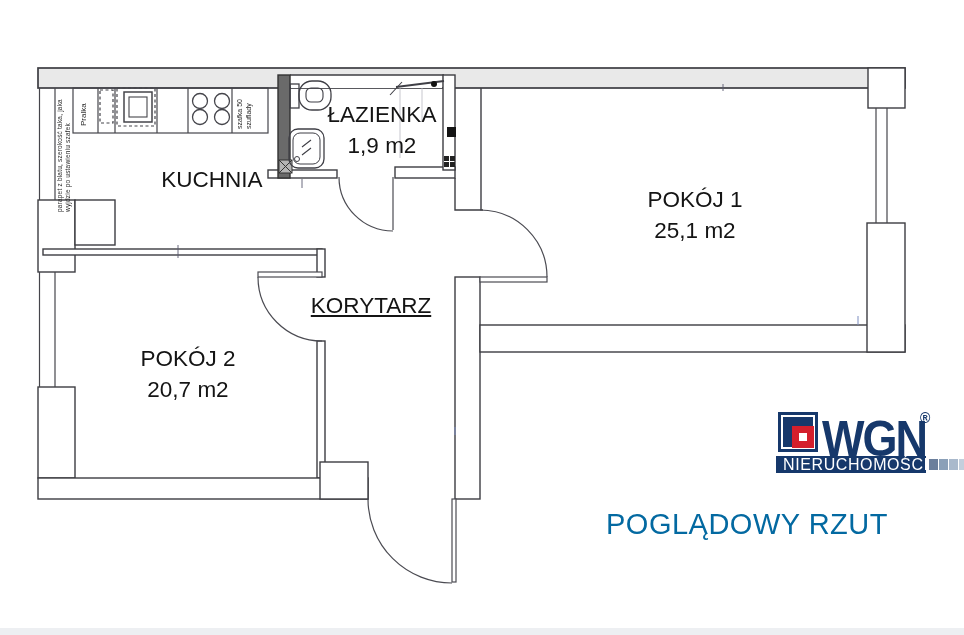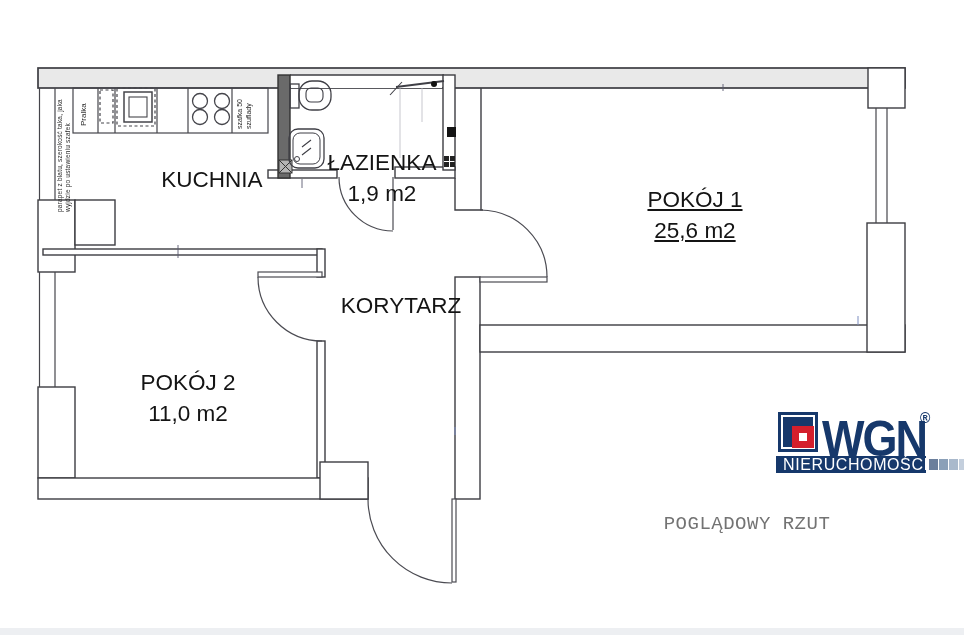--- a/index.html
+++ b/index.html
@@ -34,21 +34,21 @@
     position:absolute;left:22px;top:48px;width:150px;height:17px;background:var(--navy,#16386b);
     display:flex;align-items:center;
   }
   .logo-tagline{font-size:16px;font-weight:normal;color:#fff;letter-spacing:.6px;padding-left:7px;}
   .logo-pixels{display:flex;gap:1px;margin-left:auto;margin-right:3px;}
   .logo-pixels span{width:9px;height:11px;display:block;}
   .px1{background:#6b7f9c;} .px2{background:#8ba0b8;} .px3{background:#a9b9cc;}
   .px4{background:#c4cfdd;} .px5{background:#dee4ed;}
   .caption{
     position:absolute;left:577px;top:504px;width:340px;text-align:center;
-    font-size:19px;line-height:40px;color:#737373;letter-spacing:.5px;font-family:Liberation Mono, monospace;
+    font-size:29px;line-height:40px;color:#0369a1;letter-spacing:.5px;
   }
   .bottom-strip{position:absolute;left:0;top:628px;width:964px;height:7px;background:#edeff2;}
 </style>
 </head>
 <body>
 
 <div class="stage">
 
   <svg class="plan-svg" width="964" height="635" viewBox="0 0 964 635">
 
@@ -186,34 +186,34 @@
       <g stroke="#b9b9c2" stroke-width="0.8">
         <line x1="400" y1="88" x2="400" y2="158"></line>
         <line x1="422" y1="88" x2="422" y2="122"></line>
       </g>
     </g>
   </svg>
 
   <div class="room-label" style="left:212px;top:164px;text-align:center;">
     <div>KUCHNIA</div>
   </div>
-  <div class="room-label" style="left:382px;top:99px;margin-top:48px;">
+  <div class="room-label" style="left:382px;top:99px;">
     <div>ŁAZIENKA</div>
     <div>1,9 m2</div>
   </div>
-  <div class="room-label" style="left:695px;top:184px;text-decoration:underline;">
+  <div class="room-label" style="left:695px;top:184px;">
     <div>POKÓJ 1</div>
-    <div>25,6 m2</div>
-  </div>
-  <div class="room-label" style="left:401px;top:290px;">
+    <div>25,1 m2</div>
+  </div>
+  <div class="room-label" style="left:371px;top:290px;text-decoration:underline;">
     <div>KORYTARZ</div>
   </div>
-  <div class="room-label" style="left:188px;top:343px;margin-top:24px;">
+  <div class="room-label" style="left:188px;top:343px;">
     <div>POKÓJ 2</div>
-    <div>11,0 m2</div>
+    <div>20,7 m2</div>
   </div>
 
   <div class="vnote small" style="left:56px;top:212px;">parapet z blatu, szerokość taka, jaka</div>
   <div class="vnote small" style="left:64px;top:212px;">wyjdzie po ustawieniu szafek</div>
   <div class="vnote mid" style="left:79px;top:126px;">Pralka</div>
   <div class="vnote cab" style="left:236px;top:129px;">szafka 50</div>
   <div class="vnote cab" style="left:245px;top:129px;">szuflady</div>
 
   <div class="logo">
     <div class="logo-square">

